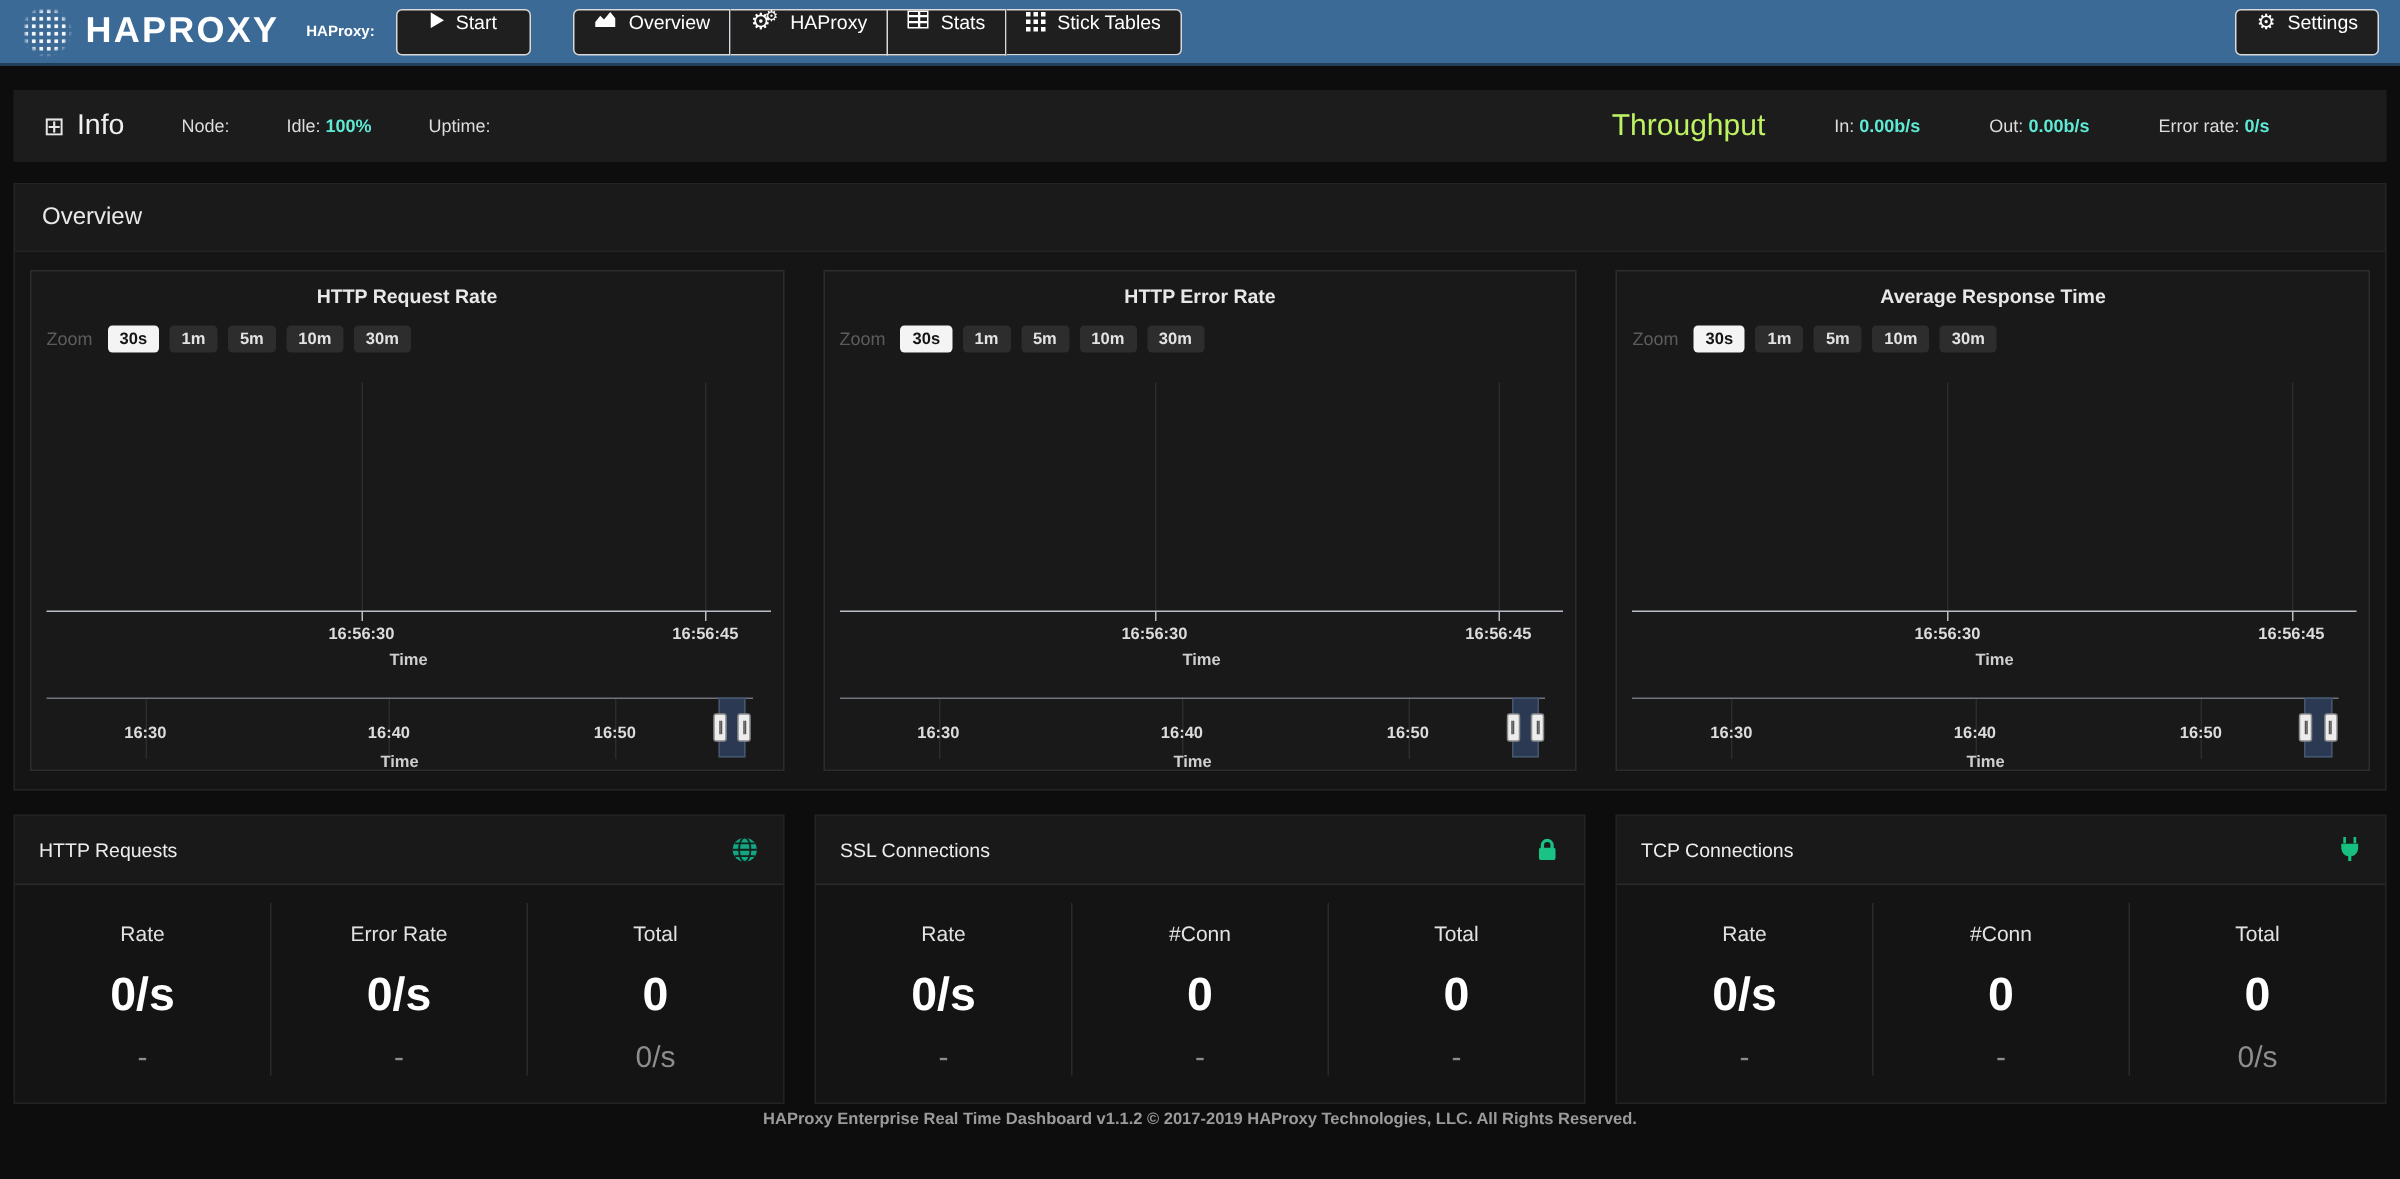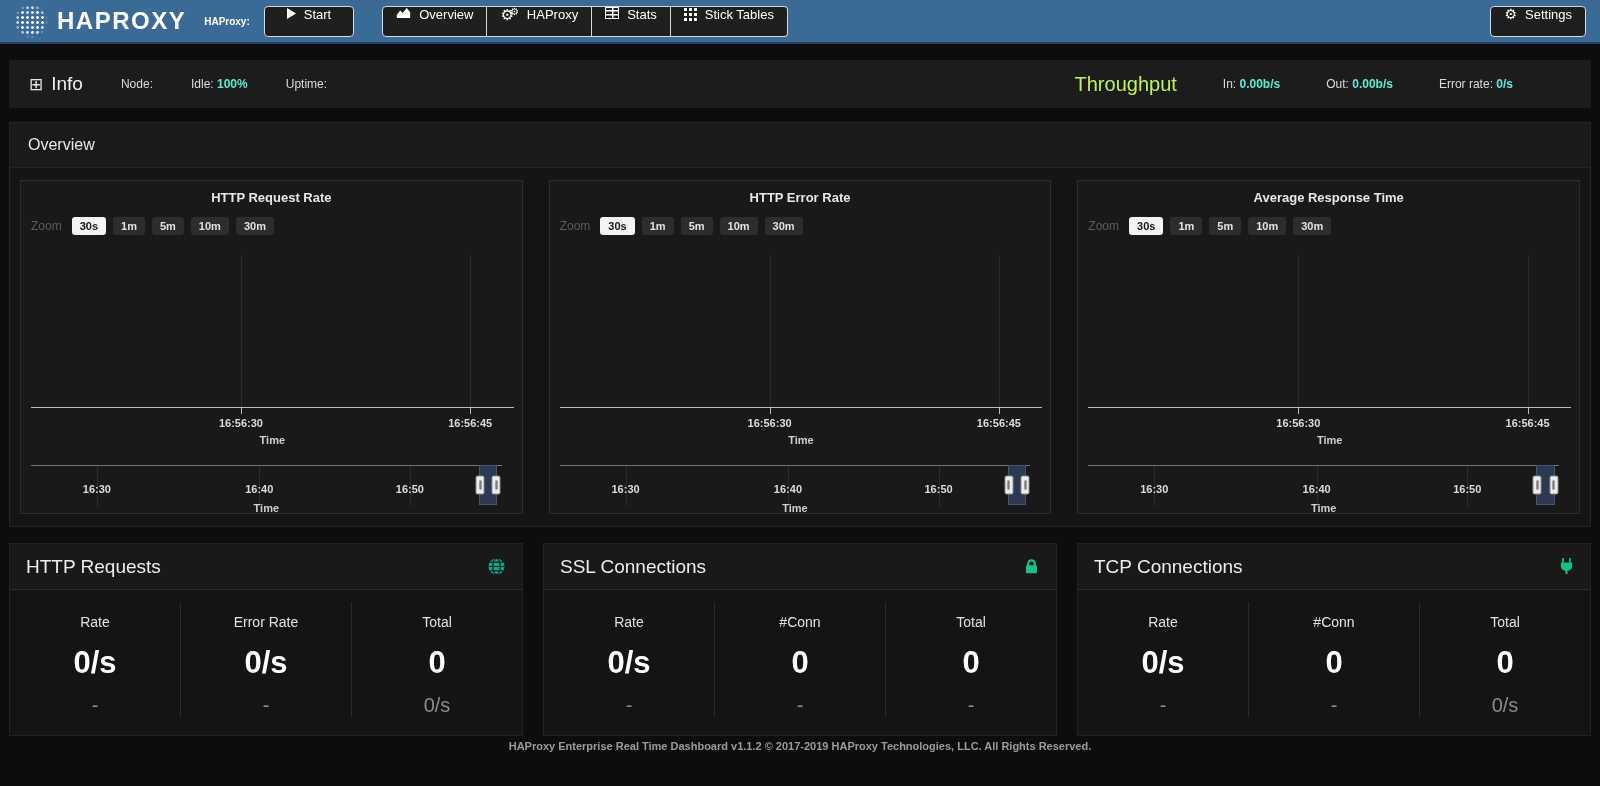--- a/index.html
+++ b/index.html
@@ -64,21 +64,21 @@
   .nav-selected { position:absolute; top:0; left:95.2%; width:3.9%; height:40px; background:#2b3a52; border:1px solid #45566f; }
   .nav-handle { position:absolute; top:50%; transform:translate(-50%,-50%); width:9px; height:19px; background:#ededed; border:1px solid #8c8c8c; border-radius:2px; }
   .nav-handle::before, .nav-handle::after { content:""; position:absolute; top:4px; bottom:4px; width:1px; background:#555; }
   .nav-handle::before { left:2.5px; } .nav-handle::after { right:2.5px; }
   .h-left { left:0; } .h-right { left:100%; }
 
   
   .cards-row { display:flex; gap:20px; margin:16px 9px 0; }
   .card { flex:1; background:#141414; border:1px solid #222; }
   .card-header { display:flex; align-items:center; height:46px; padding:0 16px; border-bottom:1px solid #2a2a2a; background:#191919; }
-  .card-title { font-size:19px; color:#ededed; }
+  .card-title { font-size:13px; color:#ededed; }
   .card-icon { margin-left:auto; display:flex; align-items:center; }
   .card-body { display:flex; padding:12px 0 18px; }
   .stat-col { flex:1; text-align:center; padding-top:12px; }
   .stat-col + .stat-col { border-left:1px solid #2b2b2b; }
   .stat-label { font-size:14px; color:#e2e2e2; }
   .stat-value { font-size:31px; font-weight:bold; color:#fff; margin:15px 0 13px; }
   .stat-sub { font-size:20px; color:#8d8d8d; }
 
   
   .footer { text-align:center; margin-top:4px; font-size:11px; font-weight:bold; color:#9b9b9b; }

